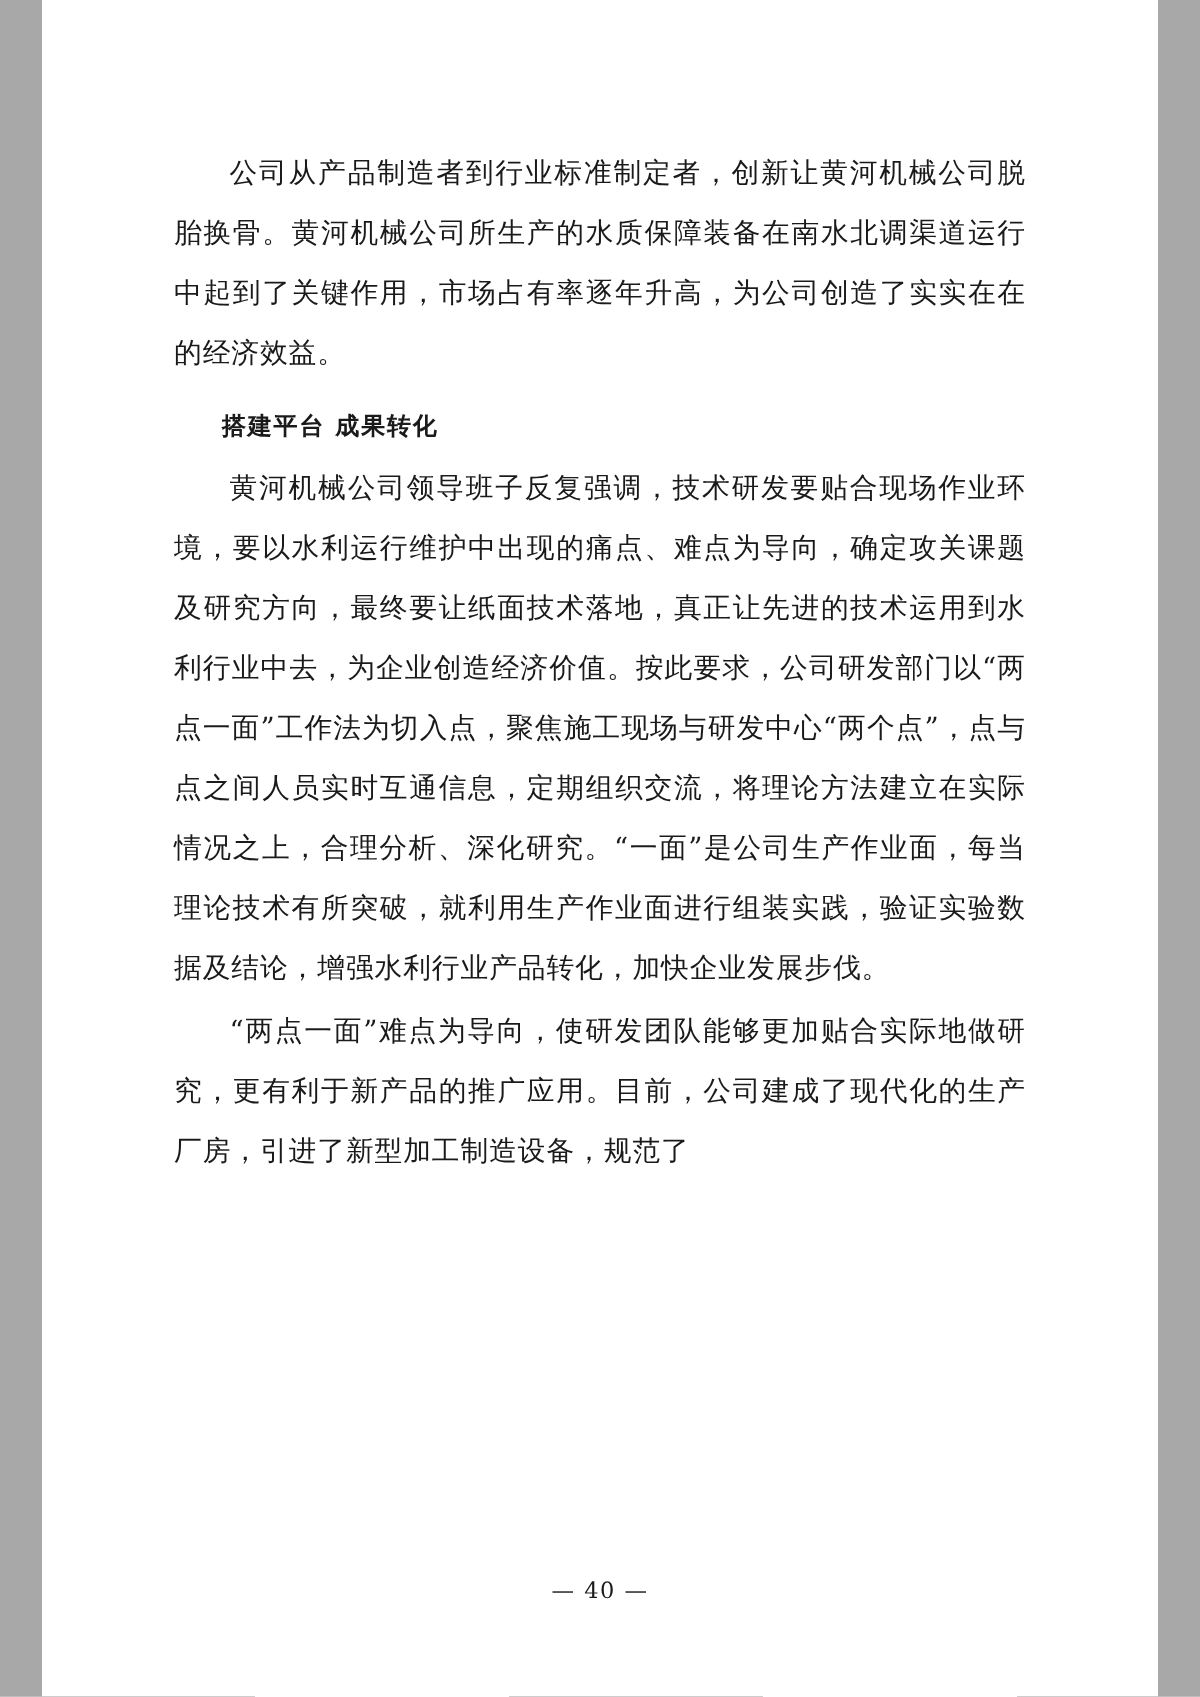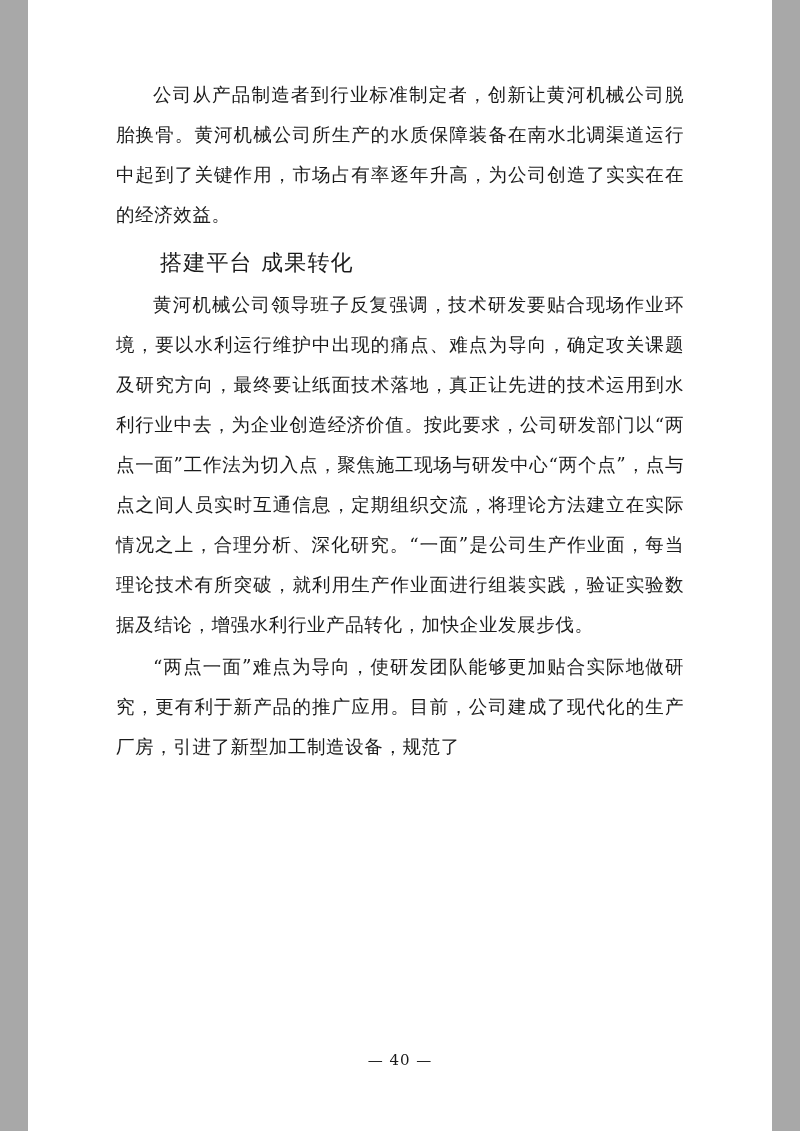--- a/index.html
+++ b/index.html
@@ -12,43 +12,43 @@
     height: 1131px;
     font-family: "DejaVu Serif", "Liberation Serif", serif;
   }
   .page {
     position: relative;
     width: 744px;
     height: 1131px;
     margin: 0 auto;
     background: #ffffff;
     box-sizing: border-box;
-    padding: 75px 88px 0 88px;
+    padding: 96px 88px 0 88px;
   }
   .doc-body {
     font-size: 18.5px;
     line-height: 40px;
     color: #1a1a1a;
     text-align: justify;
     text-justify: inter-ideograph;
   }
   .para {
     margin: 0 0 0 0;
     text-indent: 2em;
     letter-spacing: 0.6px;
   }
   .para + .para {
     margin-top: 2px;
   }
   .heading {
     margin: 8px 0 2px 0;
     text-indent: 2em;
-    font-weight: normal;
+    font-weight: bold;
     letter-spacing: 1.2px;
-    font-size: 22px;
+    font-size: 16px;
     line-height: 40px;
   }
   .footer {
     position: absolute;
     left: 0;
     right: 0;
     bottom: 62px;
     text-align: center;
     font-size: 15px;
     color: #1a1a1a;

